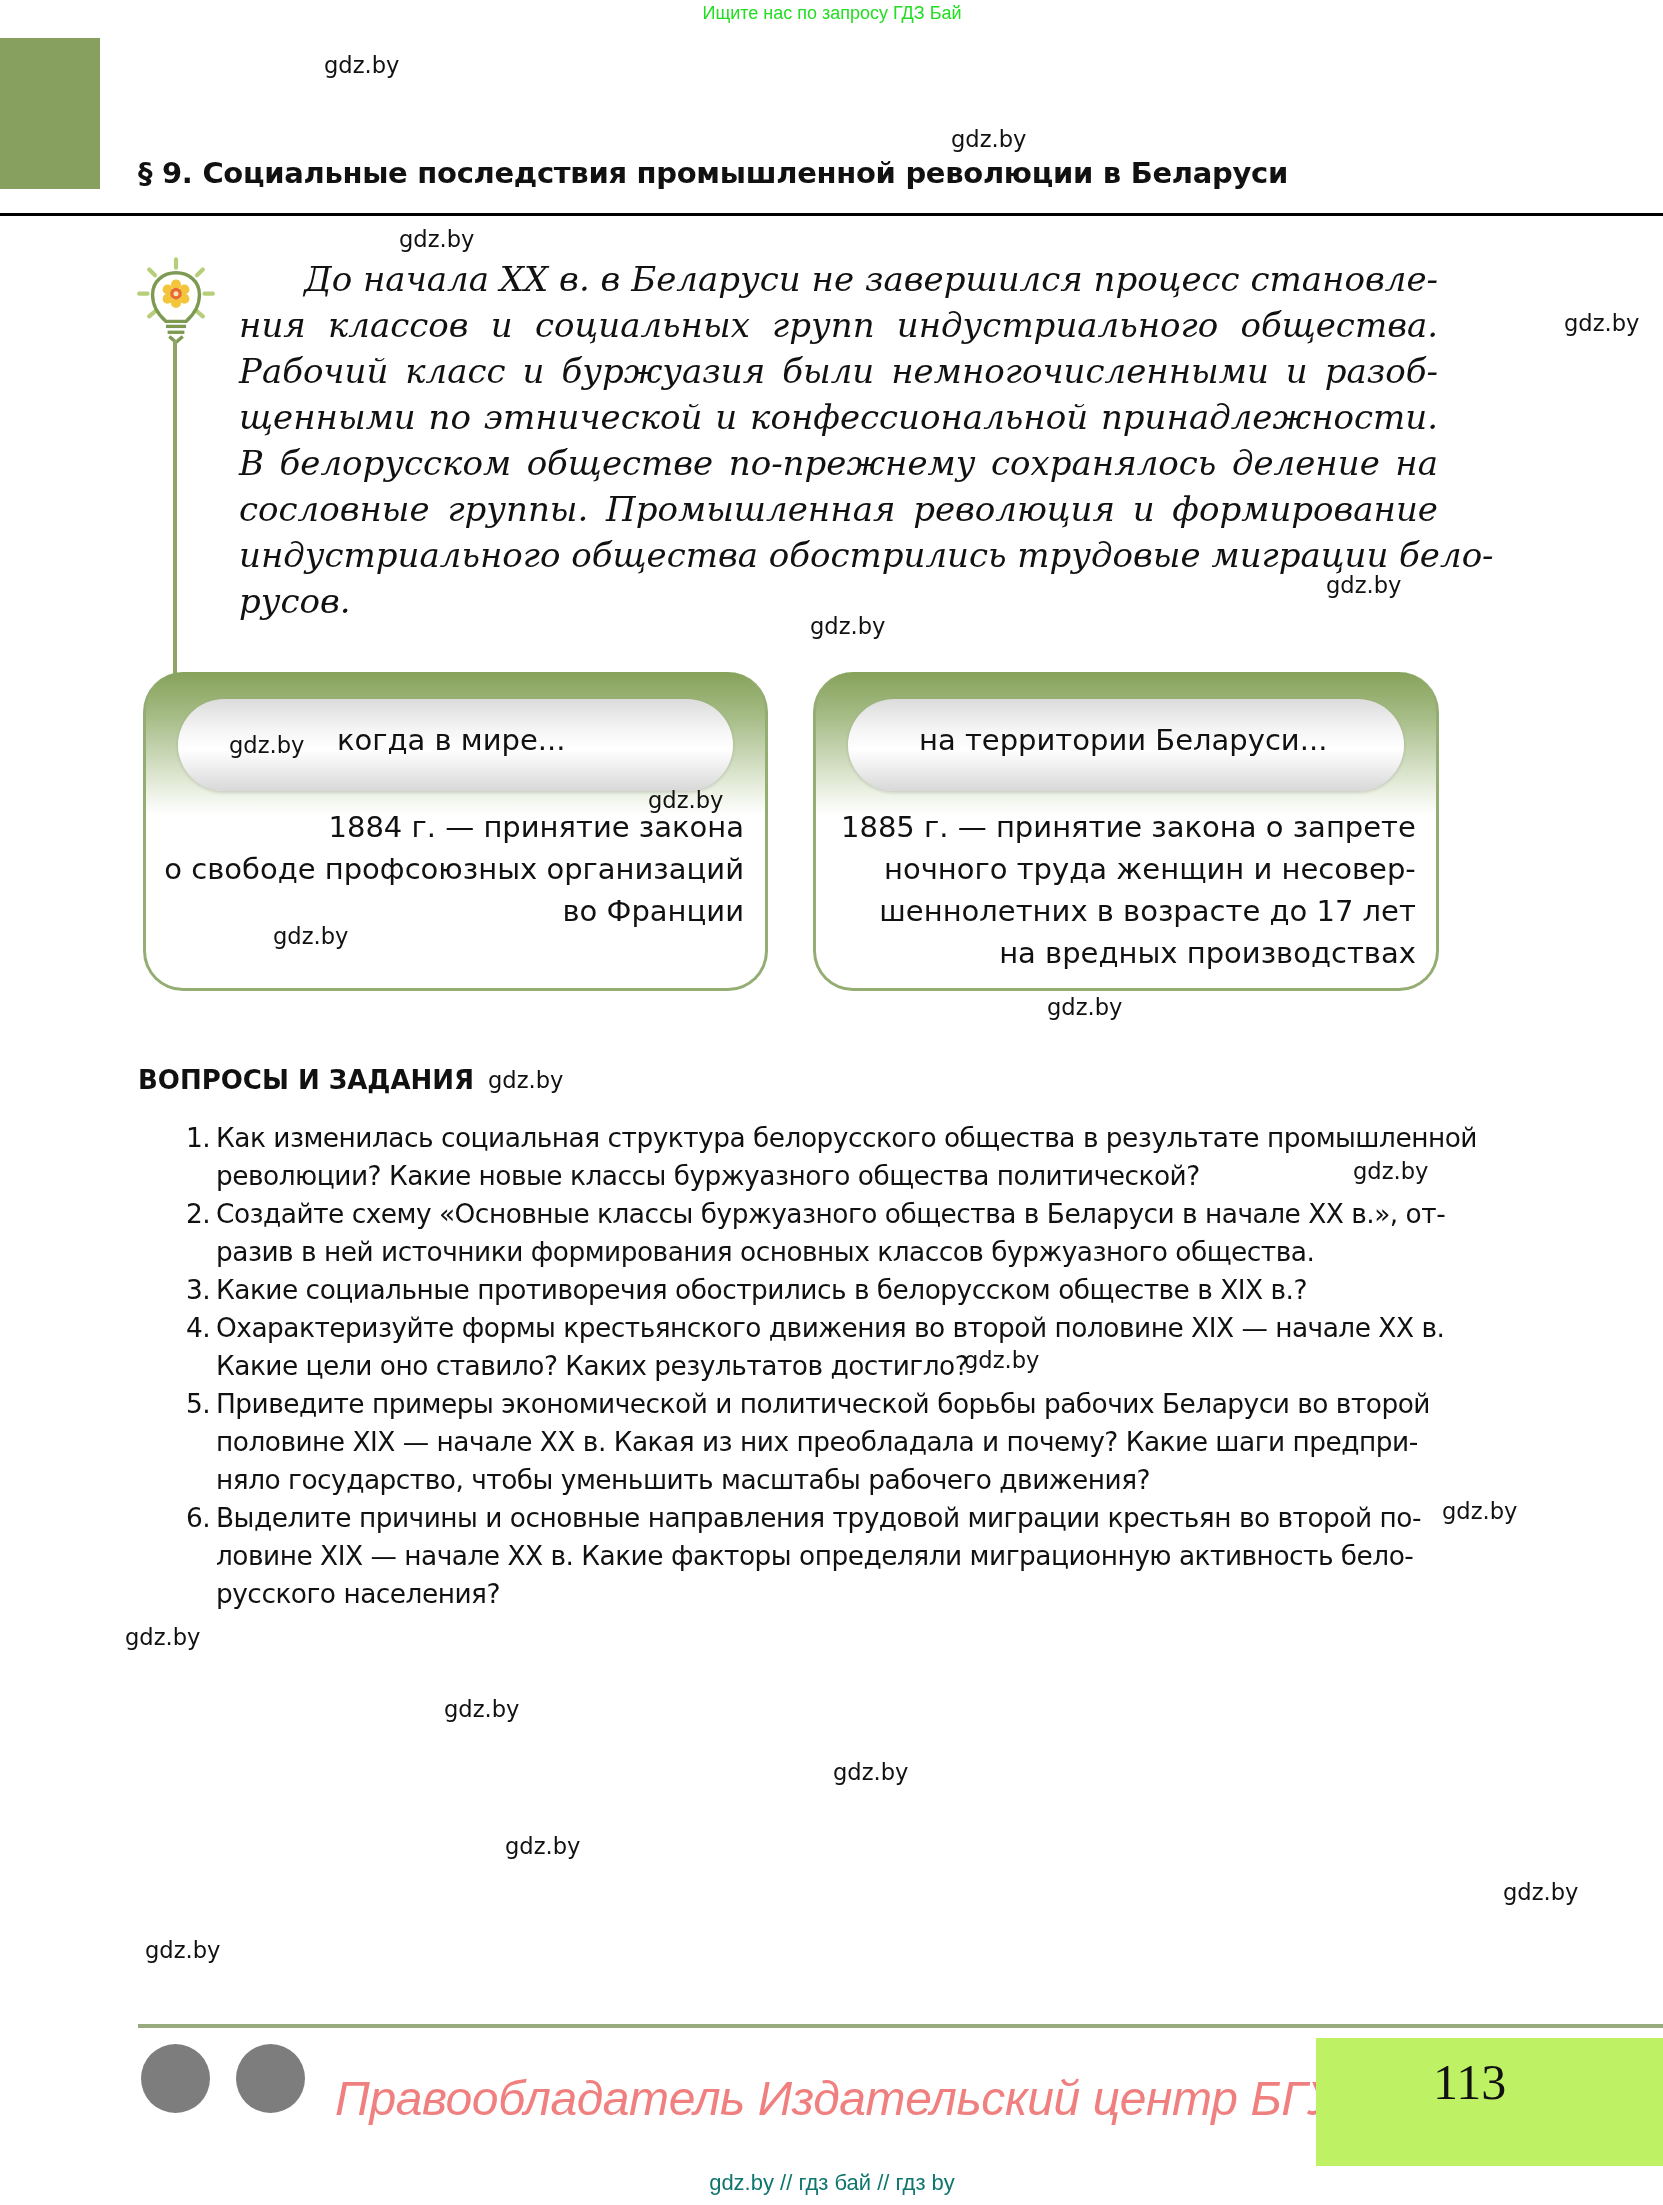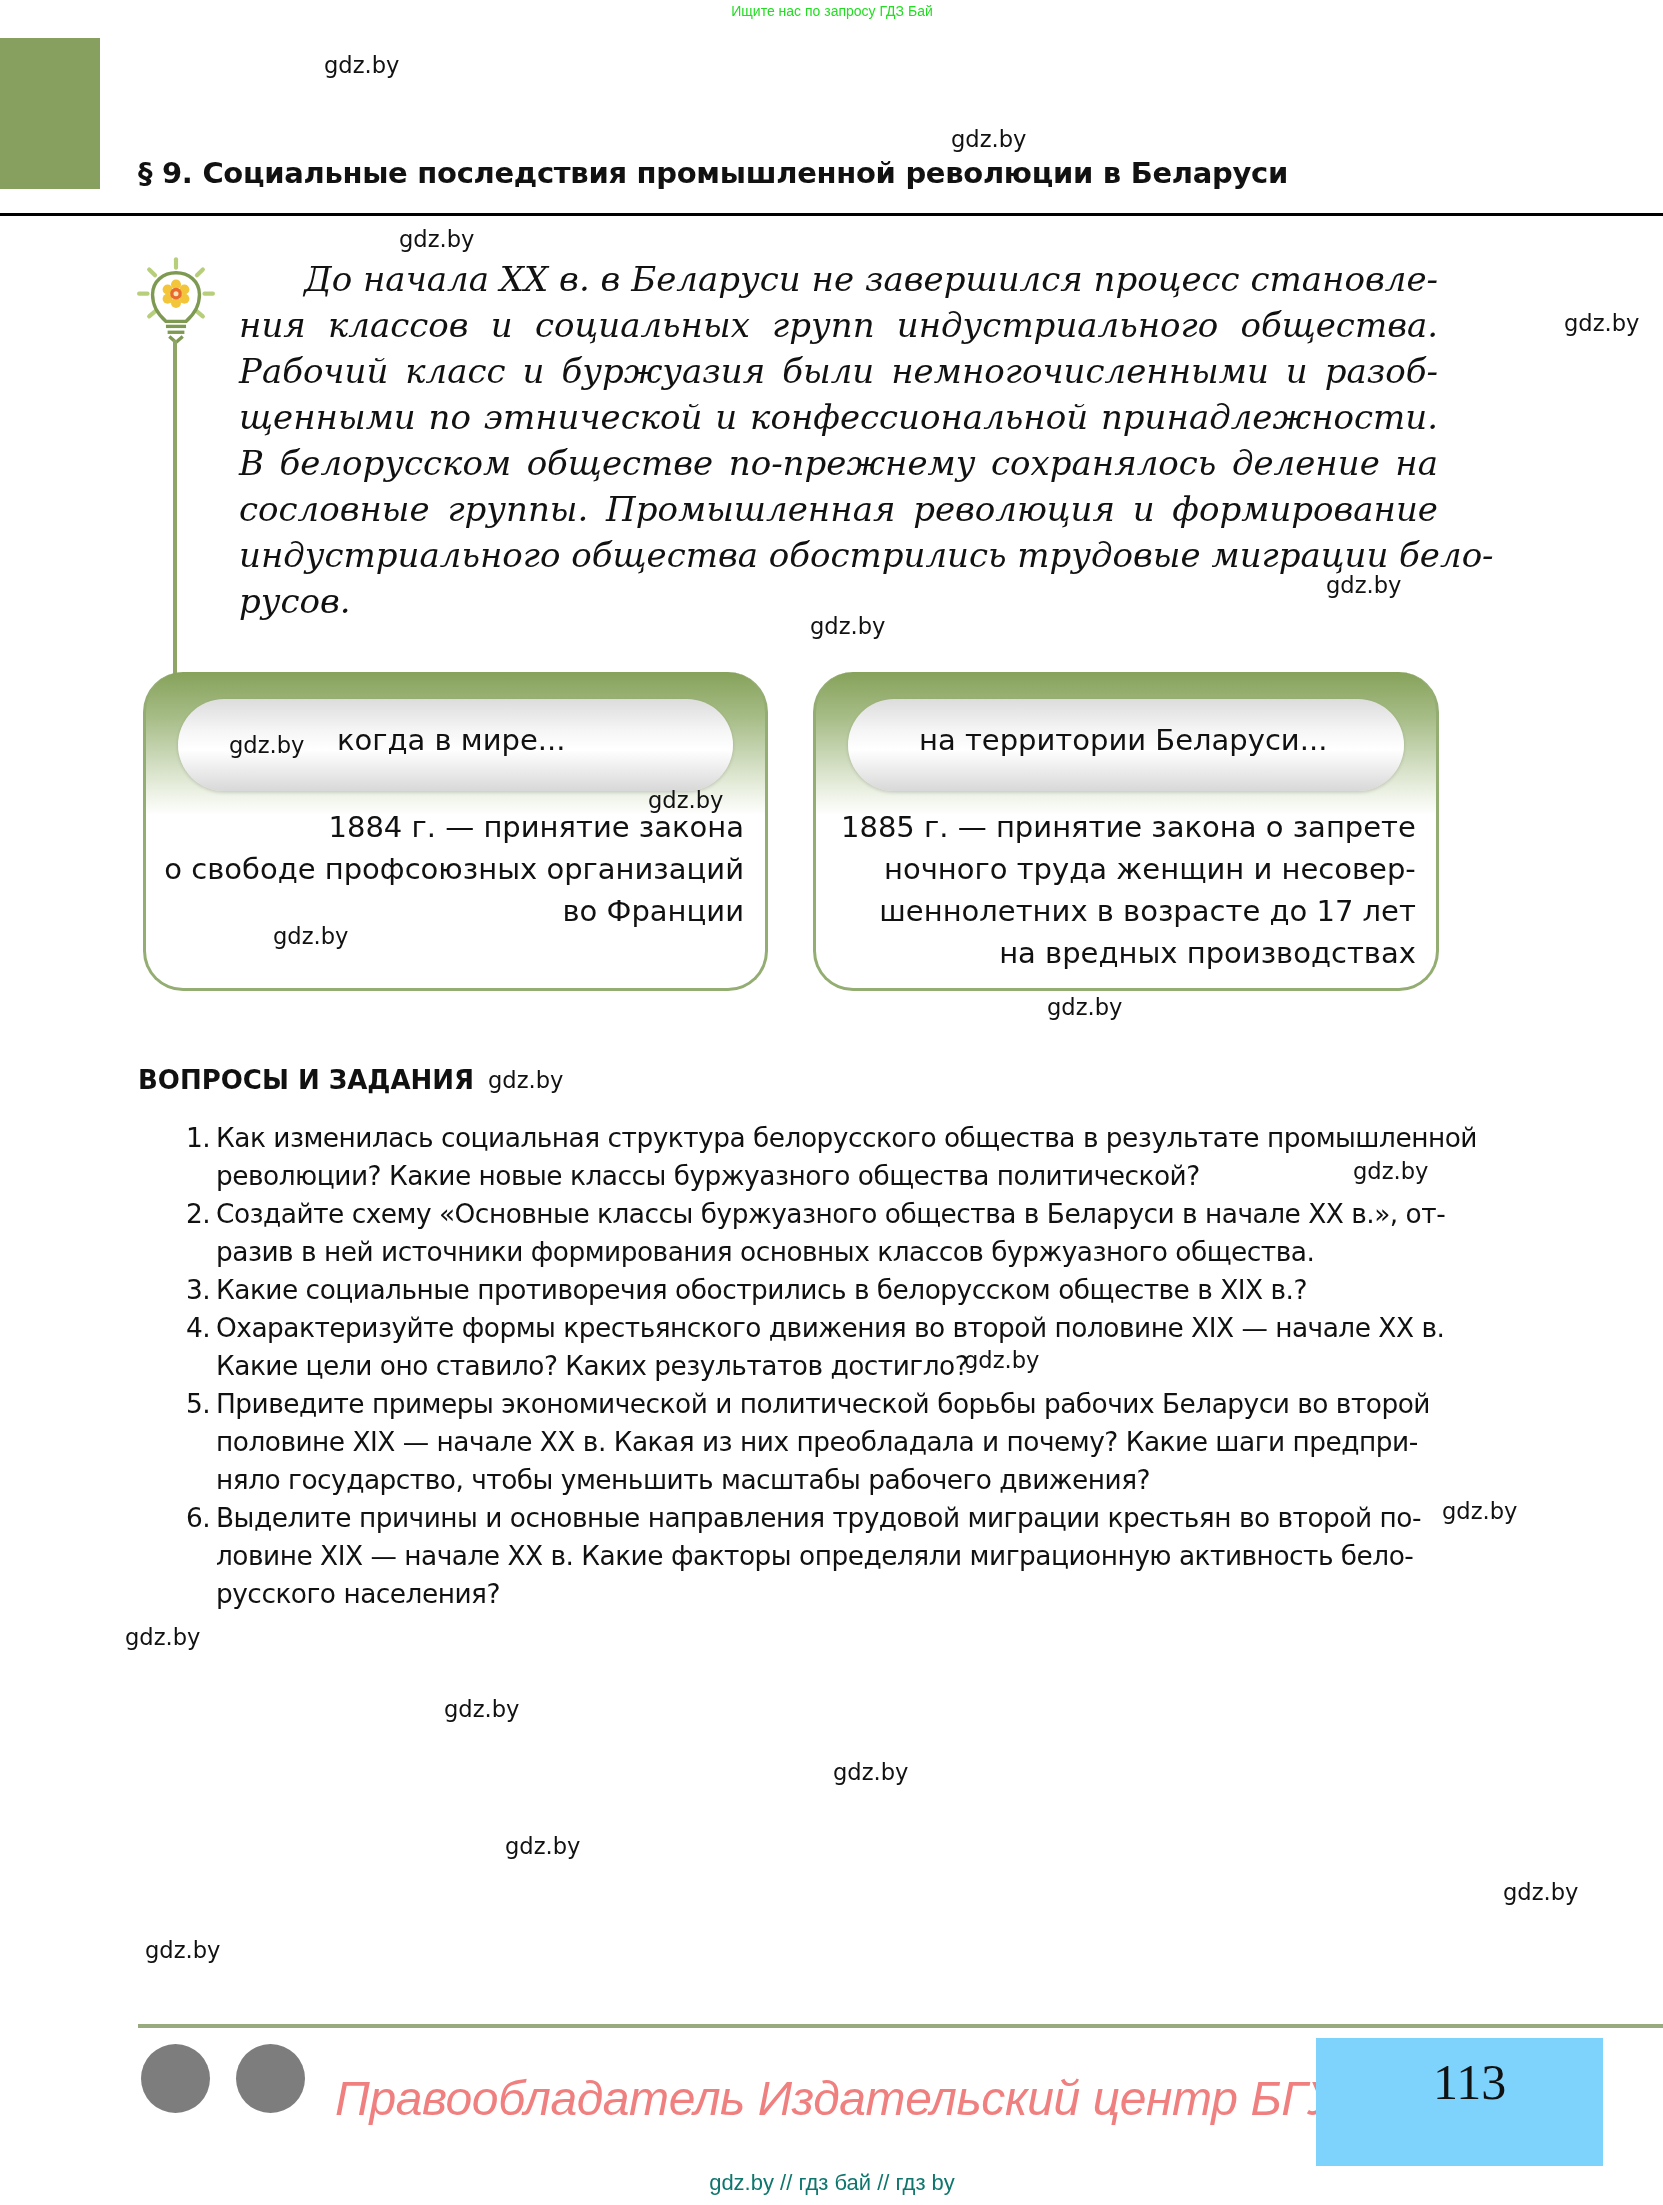--- a/index.html
+++ b/index.html
@@ -1,18 +1,18 @@
 <!DOCTYPE html>
 <html style="font-size:13.4px"><head>
 <meta charset="utf-8">
 <style>
   html, body { margin:0; padding:0; }
   body { width:1664px; height:2205px; position:relative; background:#ffffff; overflow:hidden; font-family:"DejaVu Sans", sans-serif; color:#111; }
   .abs { position:absolute; }
-  .top-banner { left:0; width:1664px; top:3.4px; text-align:center; color:#22dd22; font-family:"Liberation Sans", sans-serif; font-size:14px; }
+  .top-banner { left:0; width:1664px; top:3.4px; text-align:center; color:#22dd22; font-family:"Liberation Sans", sans-serif; font-size:18px; }
   .green-tab { left:0; top:38px; width:100px; height:151px; background:#87a05f; }
   .section-title { left:138px; top:156px; font-family:"DejaVu Sans", sans-serif; font-weight:bold; font-size:29px; letter-spacing:-0.3px; white-space:nowrap; }
   .header-rule { left:0; top:213px; width:1664px; height:2.5px; background:#000; }
   .wm { font-family:"DejaVu Sans", sans-serif; font-size:22.6px; color:#111; white-space:nowrap; }
   .bulb { left:134px; top:256px; width:84px; height:88px; }
   .stem { left:173px; top:340px; width:4.2px; height:335px; background:#8ea566; }
   .intro { left:239px; top:256px; width:1199px; font-family:"DejaVu Serif", serif; font-style:italic; font-size:34px; line-height:46px; }
   .intro .line { display:block; text-align:justify; text-align-last:justify; white-space:nowrap; }
   .intro .line.last { text-align-last:left; }
   .box { top:672px; height:319px; border-radius:40px; border:3.4px solid #93ad72; border-top:none; background:linear-gradient(to bottom,#86a25a 0px,#a7bd88 46px,#e9efe0 117px,#ffffff 143px); box-sizing:border-box; }
@@ -26,21 +26,21 @@
   .q-heading { left:138px; top:1065px; font-weight:bold; font-size:26px; white-space:nowrap; font-family:"DejaVu Sans", sans-serif; }
   .questions { left:186px; top:1119px; width:1249px; font-family:"DejaVu Sans", sans-serif; font-size:26.4px; line-height:38px; letter-spacing:-0.5px; }
   .q { position:relative; padding-left:30px; }
   .q .num { position:absolute; left:0; }
   .q .ql { display:block; white-space:nowrap; }
   .footer-rule { left:138px; top:2024px; width:1525px; height:4.2px; background:#97ab7e; }
   .dot { top:2044px; width:69px; height:69px; border-radius:50%; background:#7d7d7d; }
   .dot1 { left:141px; }
   .dot2 { left:236px; }
   .copyright { left:335px; top:2071px; color:#f07f7f; font-family:"Liberation Sans", sans-serif; font-style:italic; font-size:48px; white-space:nowrap; letter-spacing:-0.4px; }
-  .page-box { left:1316px; top:2038px; width:287px; height:128px; background:#7dd3fc; }
+  .page-box { left:1316px; top:2038px; width:347px; height:128px; background:#bef264; }
   .page-num { position:absolute; left:117px; top:15px; font-family:"Liberation Serif", serif; font-size:50px; color:#111; }
   .bottom-links { left:0; width:1664px; top:2170px; text-align:center; color:#0f766e; font-family:"Liberation Sans", sans-serif; font-size:22px; white-space:nowrap; }
 </style>
 </head>
 <body>
 
 <div class="abs top-banner">Ищите нас по запросу ГДЗ Бай</div>
 <div class="abs green-tab"></div>
 <div class="abs section-title">§ 9. Социальные последствия промышленной революции в Беларуси</div>
 <div class="abs header-rule"></div>

